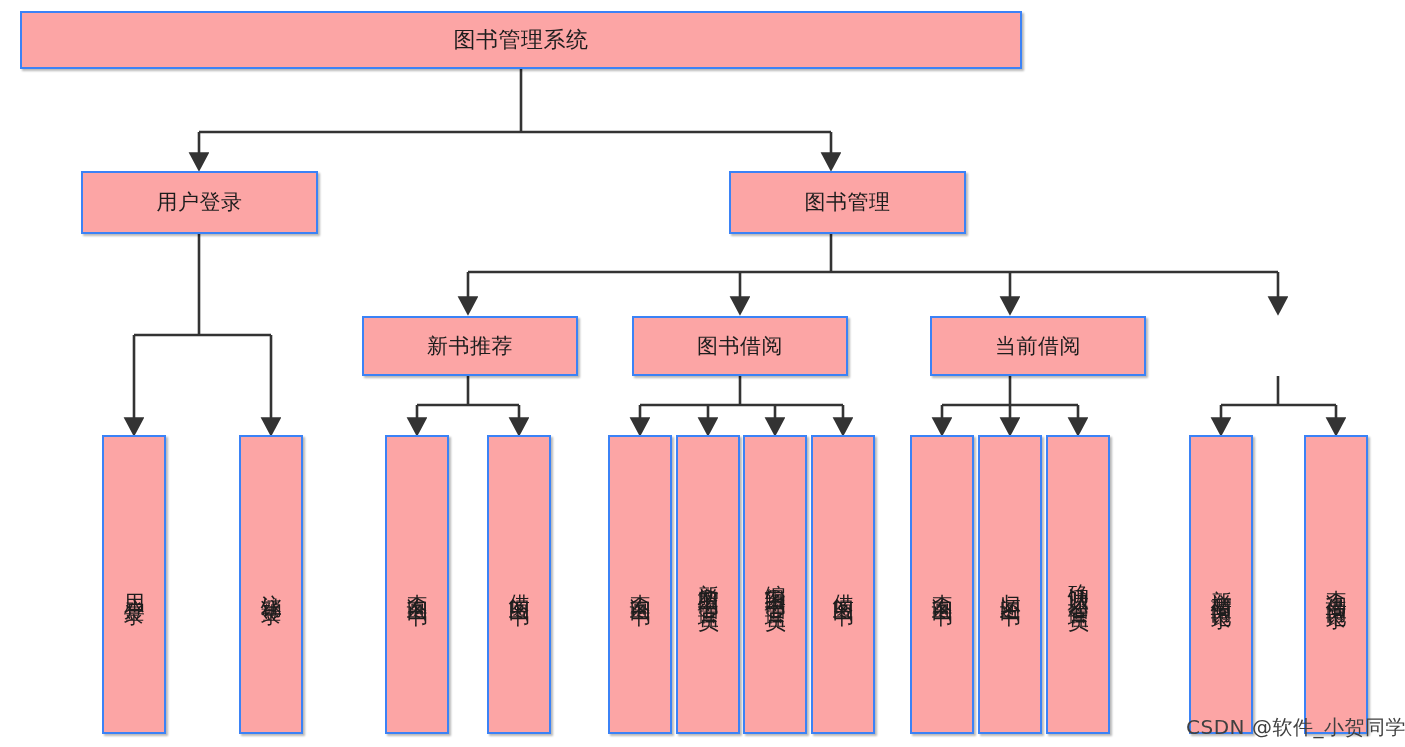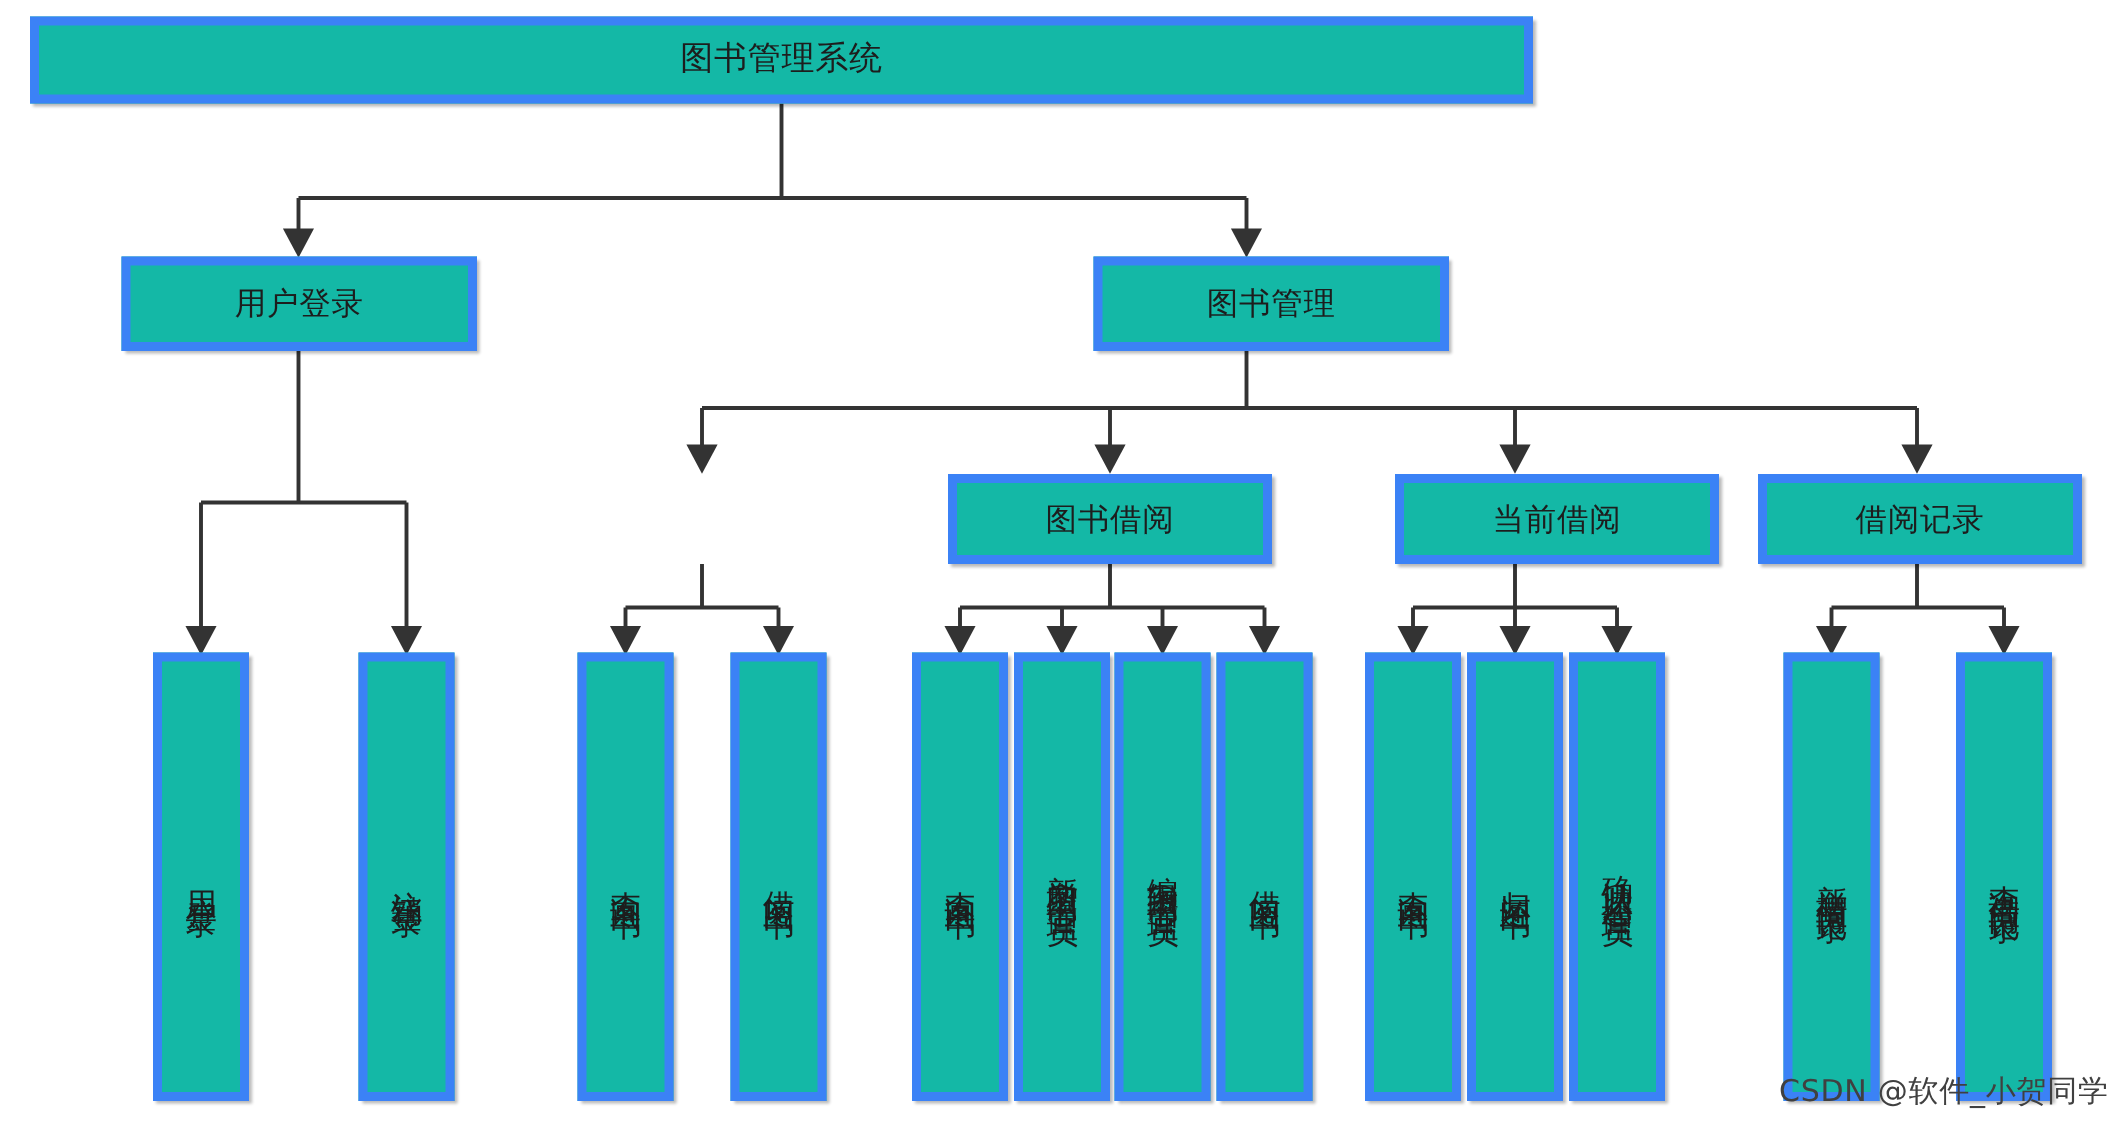--- a/index.html
+++ b/index.html
@@ -22,22 +22,22 @@
     position: absolute;
     left: 0;
     top: 0;
     width: 1405px;
     height: 747px;
     pointer-events: none;
   }
   .node {
     position: absolute;
     box-sizing: border-box;
-    background: #14b8a6;
-    border: 6px solid #3b82f6;
+    background: #fca5a5;
+    border: 2px solid #3b82f6;
     box-shadow: 2px 2px 2px rgba(0,0,0,0.28);
     display: flex;
     align-items: center;
     justify-content: center;
     color: #1d1d1d;
   }
   .node .lbl {
     display: block;
     text-align: center;
     line-height: 1.06;
@@ -127,28 +127,28 @@
     <span class="lbl">图书管理系统</span>
   </div>
 
   <div class="node horiz" style="left:81px; top:171px; width:237px; height:63px;">
     <span class="lbl">用户登录</span>
   </div>
   <div class="node horiz" style="left:729px; top:171px; width:237px; height:63px;">
     <span class="lbl">图书管理</span>
   </div>
 
+  <div class="node horiz" style="left:362px; top:316px; width:216px; height:60px;">
+    <span class="lbl">新书推荐</span>
+  </div>
   <div class="node horiz" style="left:632px; top:316px; width:216px; height:60px;">
     <span class="lbl">图书借阅</span>
   </div>
   <div class="node horiz" style="left:902px; top:316px; width:216px; height:60px;margin-left:28px;">
     <span class="lbl">当前借阅</span>
-  </div>
-  <div class="node horiz" style="left:1172px; top:316px; width:216px; height:60px;">
-    <span class="lbl">借阅记录</span>
   </div>
 
   <div class="node vert" style="left:102px; top:435px; width:64px; height:299px;">
     <span class="lbl">用户登录</span>
   </div>
   <div class="node vert" style="left:239px; top:435px; width:64px; height:299px;">
     <span class="lbl">注销登录</span>
   </div>
 
   <div class="node vert" style="left:385px; top:435px; width:64px; height:299px;">

